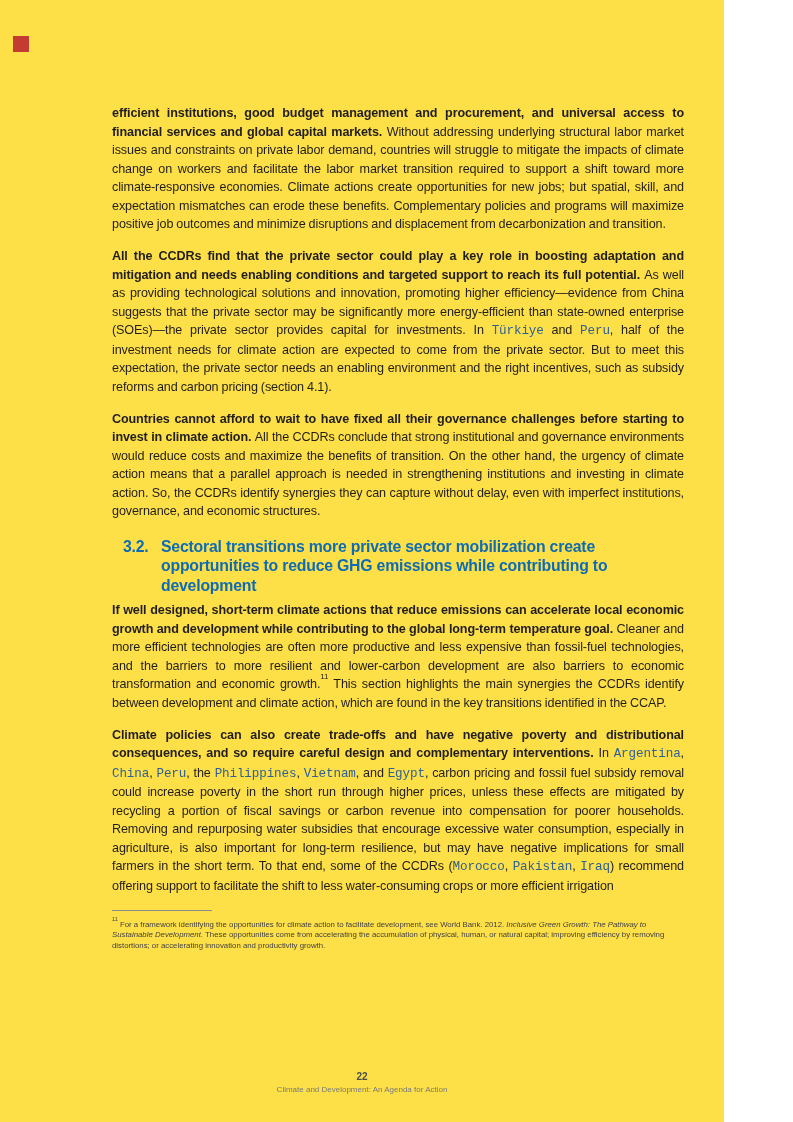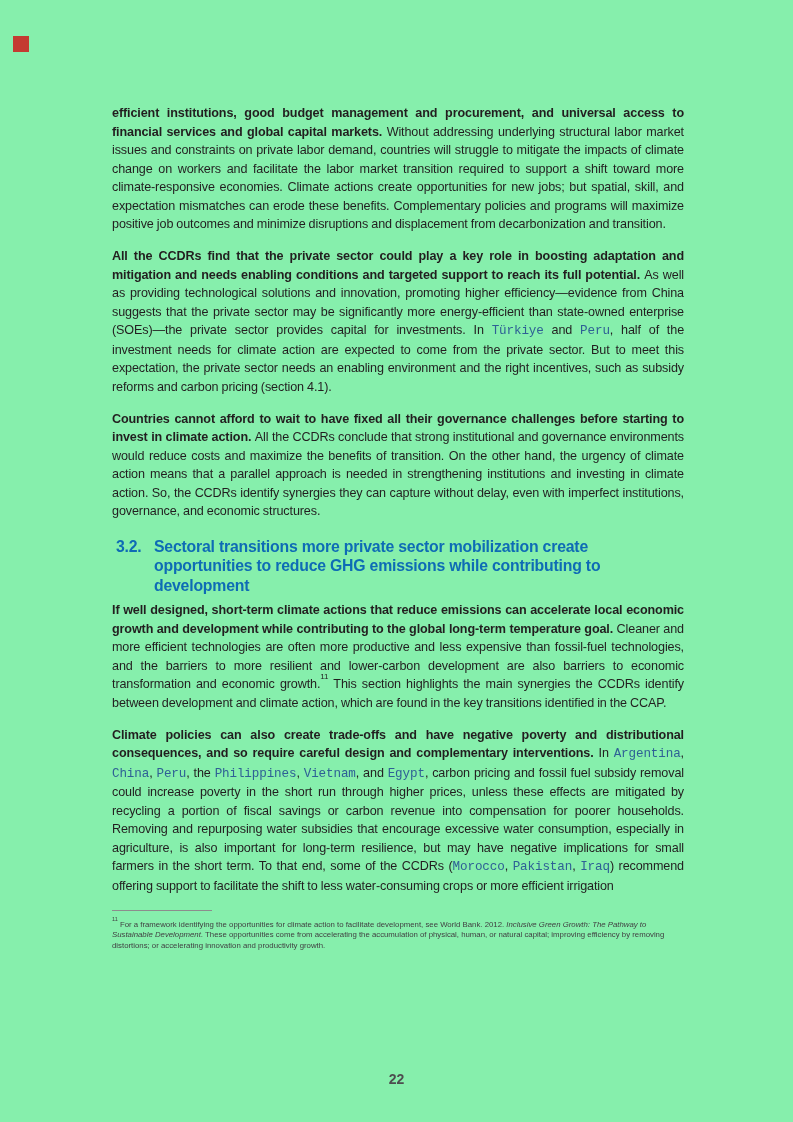--- a/index.html
+++ b/index.html
@@ -1,51 +1,51 @@
 <!DOCTYPE html>
 <html><head>
 <meta charset="utf-8">
 <style>
   html,body{margin:0;padding:0;background:#ffffff;}
   .page{
-    position:relative;width:793px;height:1122px;background:#86efac;
+    position:relative;width:724px;height:1122px;background:#fde047;
     font-family:"Liberation Sans", sans-serif;overflow:hidden;
   }
   .page-marker{
     position:absolute;left:13px;top:36px;width:16px;height:16px;
     background:#c43b31;
   }
   .content{
     position:absolute;left:112px;top:104px;width:572px;
   }
   p.body{
     font-size:12.6px;line-height:18.5px;text-align:justify;
     color:#221e1f;margin:0 0 13.5px 0;letter-spacing:-0.12px;word-spacing:-0.3px;
   }
   .b{font-weight:bold;}
   .doclink{color:#2e6095;text-decoration:none;cursor:pointer;font-family:Liberation Mono, monospace;}
   h2.section{
     display:flex;color:#0e6bb5;font-size:15.8px;line-height:19.5px;
-    font-weight:bold;margin:16px 0 6px 4px;letter-spacing:-0.2px;
+    font-weight:bold;margin:16px 0 6px 11px;letter-spacing:-0.2px;
   }
   h2.section .num{flex:none;width:38px;}
   sup.ref{font-size:8px;line-height:0;position:relative;top:-4px;}
   .fn-rule{
     width:100px;height:0;border-top:1px solid #8d8d8d;margin:15px 0 9px 0;
   }
   .footnote{
     font-size:7.8px;line-height:10.4px;color:#414042;text-align:left;
     letter-spacing:0;margin:0;
   }
   .footnote .it{font-style:italic;}
   .footnote sup{font-size:5.5px;line-height:0;position:relative;top:-2px;}
   .footer{
     position:absolute;left:0;right:0;top:1071px;text-align:center;
   }
-  .footer .pagenum{font-size:14px;font-weight:bold;color:#4d4d4f;}
+  .footer .pagenum{font-size:10px;font-weight:bold;color:#4d4d4f;}
   .footer .doctitle{font-size:8px;color:#77787b;margin-top:3px;}
 </style>
 </head>
 <body>
 
 <div class="page">
 
   <div class="page-marker"></div>
 
   <main class="content">
@@ -66,15 +66,16 @@
     <p class="body"><span class="b">Climate policies can also create trade-offs and have negative poverty and distributional consequences, and so require careful design and complementary interventions. </span><span>In </span><span class="doclink">Argentina</span><span>, </span><span class="doclink">China</span><span>, </span><span class="doclink">Peru</span><span>, the </span><span class="doclink">Philippines</span><span>, </span><span class="doclink">Vietnam</span><span>, and </span><span class="doclink">Egypt</span><span>, carbon pricing and fossil fuel subsidy removal could increase poverty in the short run through higher prices, unless these effects are mitigated by recycling a portion of fiscal savings or carbon revenue into compensation for poorer households. Removing and repurposing water subsidies that encourage excessive water consumption, especially in agriculture, is also important for long-term resilience, but may have negative implications for small farmers in the short term. To that end, some of the CCDRs (</span><span class="doclink">Morocco</span><span>, </span><span class="doclink">Pakistan</span><span>, </span><span class="doclink">Iraq</span><span>) recommend offering support to facilitate the shift to less water-consuming crops or more efficient irrigation</span></p>
 
     <div class="fn-rule"></div>
 
     <p class="footnote"><sup>11</sup><span> For a framework identifying the opportunities for climate action to facilitate development, see World Bank. 2012. </span><span class="it">Inclusive Green Growth: The Pathway to Sustainable Development</span><span>. These opportunities come from accelerating the accumulation of physical, human, or natural capital; improving efficiency by removing distortions; or accelerating innovation and productivity growth.</span></p>
 
   </main>
 
   <div class="footer">
     <div class="pagenum">22</div>
+    <div class="doctitle">Climate and Development: An Agenda for Action</div>
   </div>
 
 </div>
 
 </body></html>

